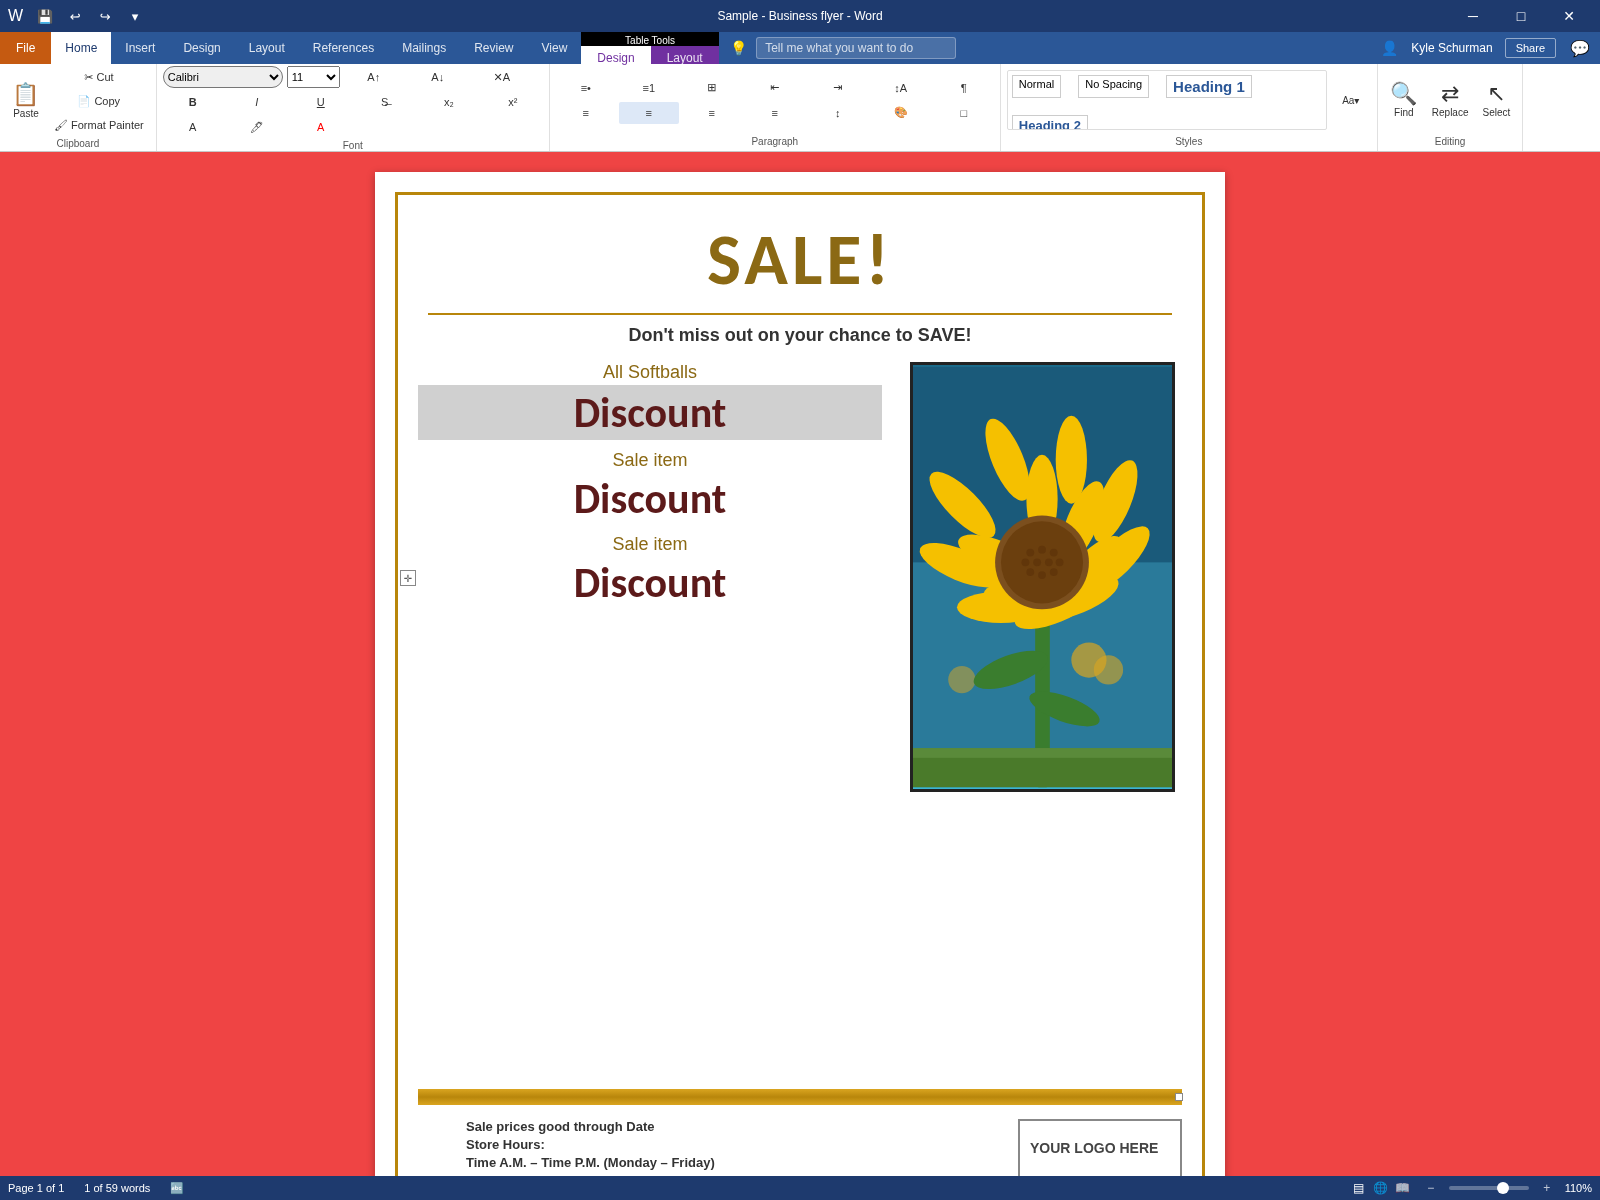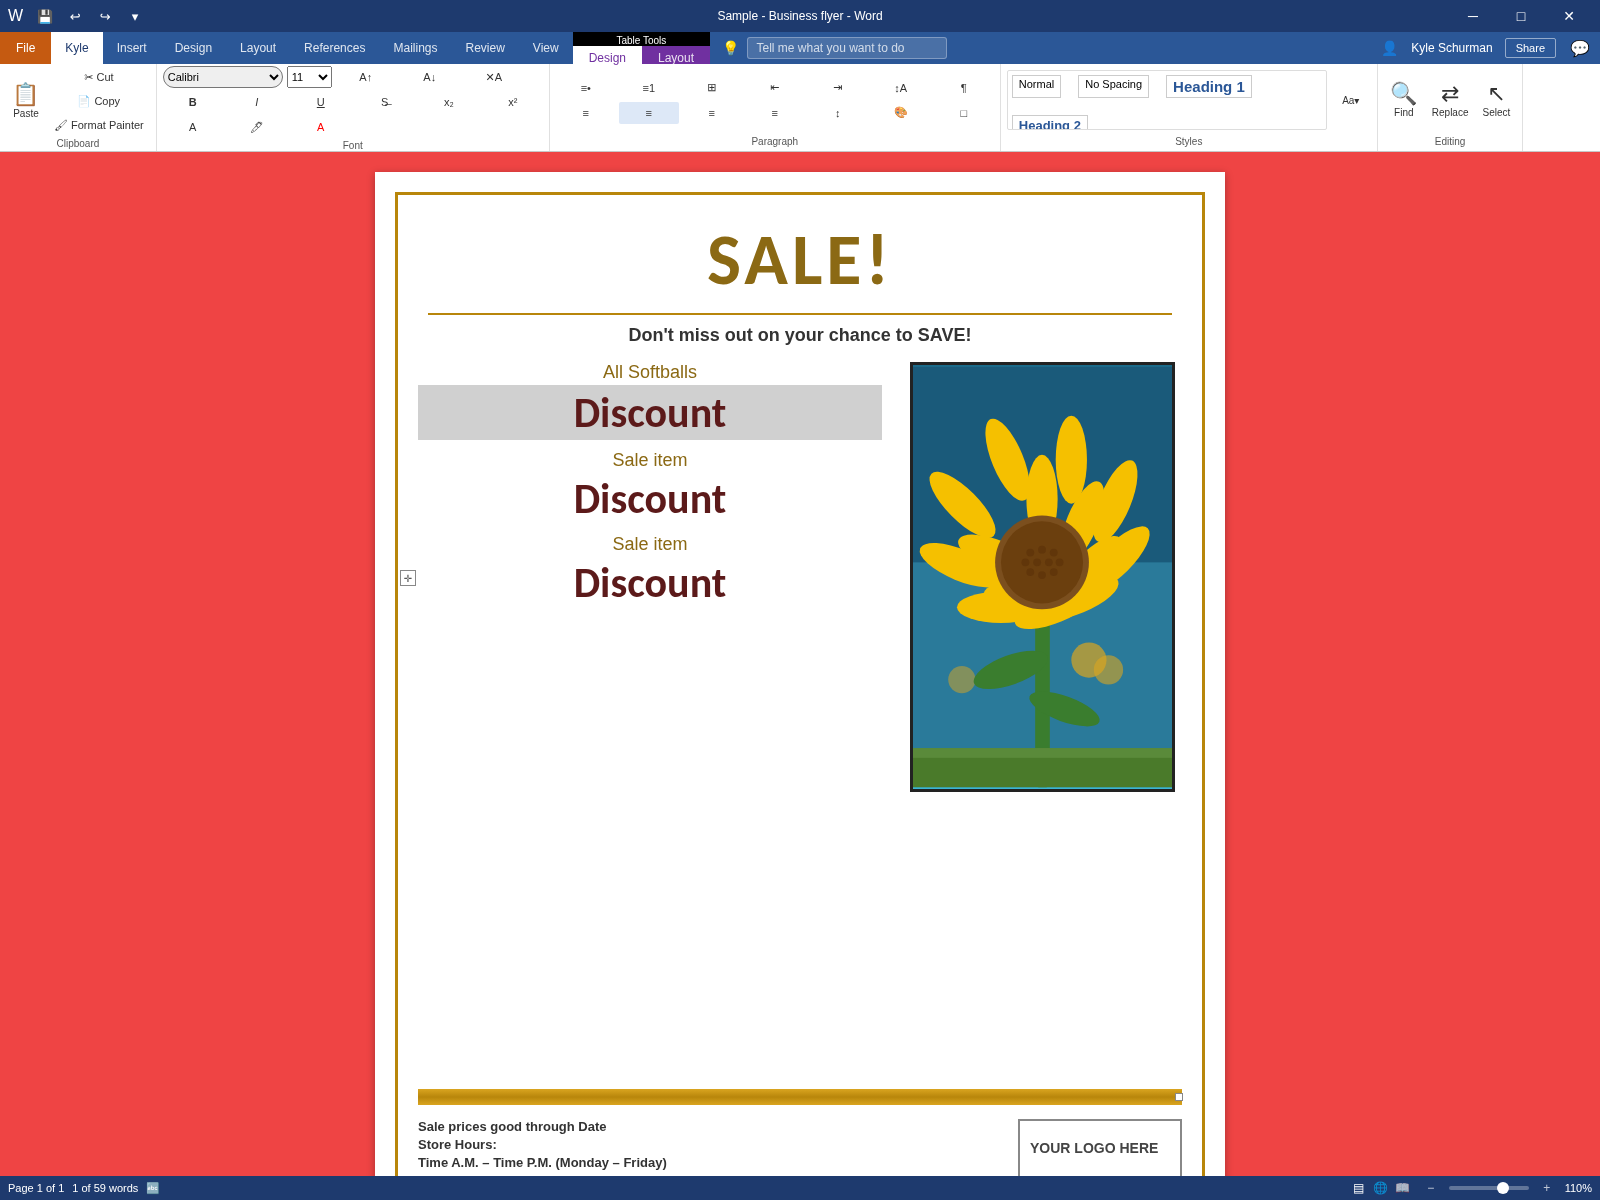--- a/index.html
+++ b/index.html
@@ -344,20 +344,21 @@
       color: #333;
       font-weight: bold;
       margin-bottom: 3px;
     }
 
     .footer-area {
       display: flex;
       justify-content: space-between;
       align-items: flex-start;
       margin-top: 4px;
+      margin-left: 48px;
     }
 
     .footer-left { flex: 1; }
     .footer-right {
       width: 164px;
       border: 2px solid #888;
       padding: 10px;
       text-align: center;
       font-size: 15px;
       font-weight: bold;
@@ -391,21 +392,21 @@
       display: flex;
       align-items: center;
       justify-content: space-between;
       padding: 0 8px;
       color: white;
       font-size: 11px;
     }
     .status-left {
       display: flex;
       align-items: center;
-      gap: 8px;
+      gap: 20px;
     }
     .status-right {
       display: flex;
       align-items: center;
       gap: 8px;
     }
     .zoom-slider {
       width: 80px;
       height: 4px;
       background: rgba(255,255,255,0.3);
@@ -471,21 +472,21 @@
   <div class="title-bar-controls">
     <button class="title-btn">─</button>
     <button class="title-btn">□</button>
     <button class="title-btn close">✕</button>
   </div>
 </div>
 
 <div class="ribbon-area">
   <div class="ribbon-row1">
     <button class="ribbon-tab file-tab">File</button>
-    <button class="ribbon-tab active">Kyle</button>
+    <button class="ribbon-tab active">Home</button>
     <button class="ribbon-tab">Insert</button>
     <button class="ribbon-tab">Design</button>
     <button class="ribbon-tab">Layout</button>
     <button class="ribbon-tab">References</button>
     <button class="ribbon-tab">Mailings</button>
     <button class="ribbon-tab">Review</button>
     <button class="ribbon-tab">View</button>
 
     <div class="table-tools-area">
       <div class="table-tools-label">Table Tools</div>
@@ -523,21 +524,21 @@
       <div class="ribbon-group-label">Clipboard</div>
     </div>
 
     <div class="ribbon-group">
       <div class="ribbon-group-btns">
         <div style="display:flex;flex-direction:column;gap:3px;">
           <div style="display:flex;gap:4px;align-items:center;">
             <select style="font-size:11px;width:120px;height:22px;border-radius:11px;">
               <option>Calibri</option>
             </select>
-            <select style="font-size:11px;width:45px;height:22px;">
+            <select style="font-size:11px;width:53px;height:22px;">
               <option>11</option>
             </select>
             <button class="ribbon-btn ribbon-btn-small">A↑</button>
             <button class="ribbon-btn ribbon-btn-small">A↓</button>
             <button class="ribbon-btn ribbon-btn-small">✕A</button>
           </div>
           <div style="display:flex;gap:4px;align-items:center;">
             <button class="ribbon-btn ribbon-btn-small" style="font-weight:bold;">B</button>
             <button class="ribbon-btn ribbon-btn-small" style="font-style:italic;">I</button>
             <button class="ribbon-btn ribbon-btn-small" style="text-decoration:underline;">U</button>

